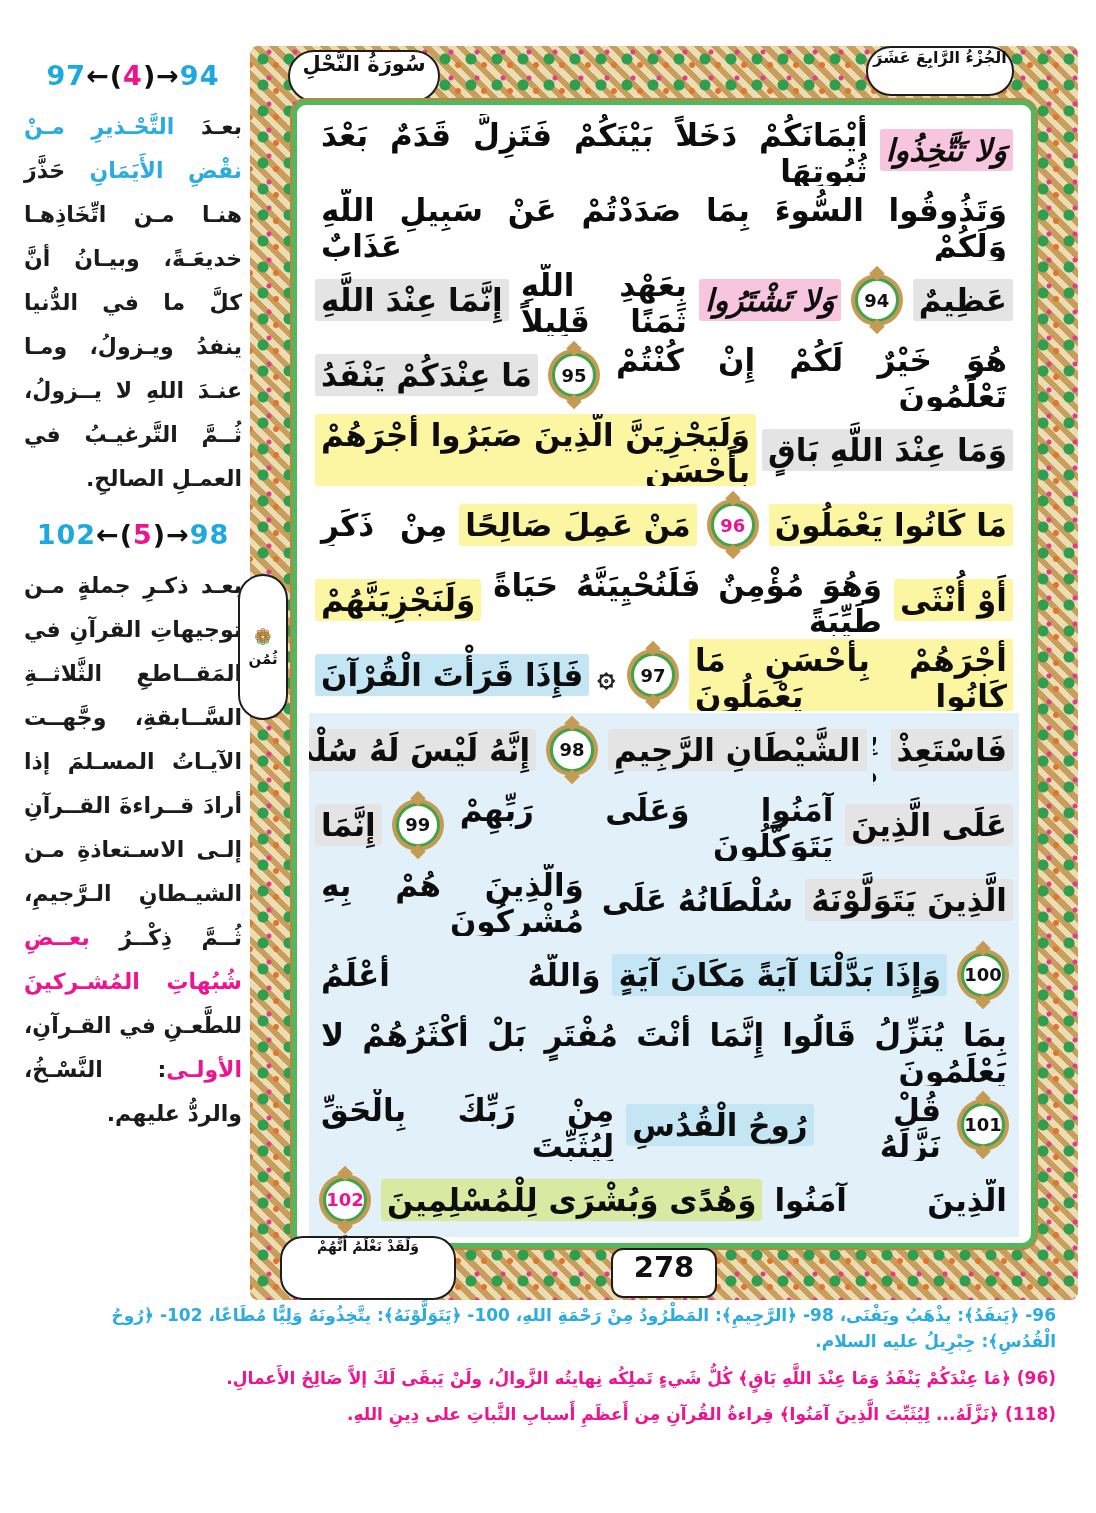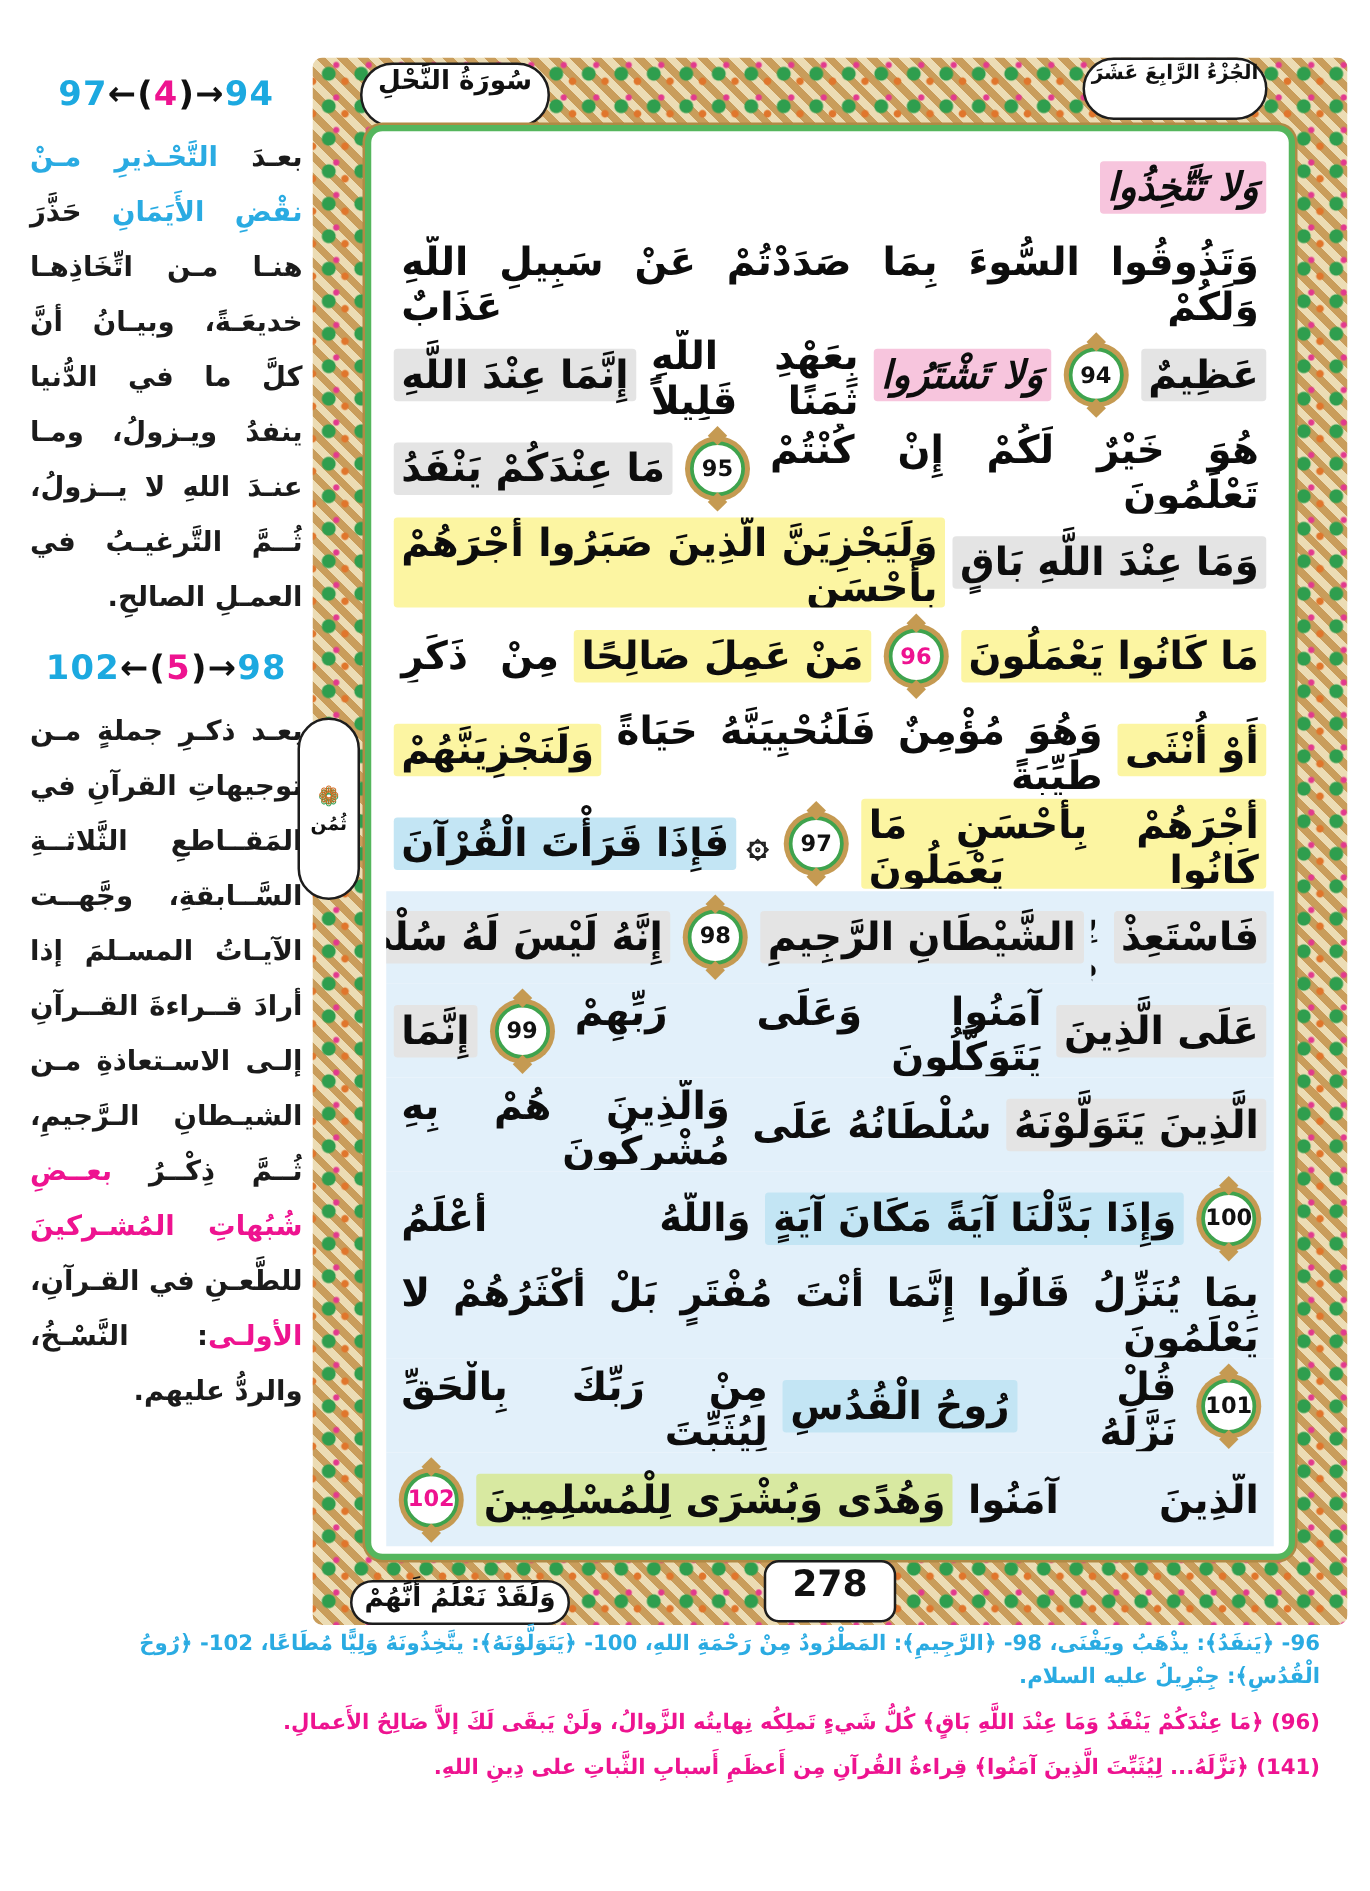--- a/index.html
+++ b/index.html
@@ -28,22 +28,22 @@
     border:5px solid #55b65d; border-radius:14px; box-shadow:0 0 0 2px #b08a45;
     padding:8px 12px 6px 12px; display:flex; flex-direction:column; overflow:hidden; }
 
   
   .cart { position:absolute; background:#fff; border:2.5px solid #1d1d1d;
     display:flex; justify-content:center; font-weight:bold; color:#111; }
   .cart-surah { top:4px; left:38px; width:152px; height:52px; border-radius:27px; font-size:21px; }
   .cart-juz { top:0px; right:64px; width:148px; height:50px; border-radius:26px; font-size:16px; }
   .cart-page { bottom:2px; left:50%; transform:translateX(-50%); width:106px; height:50px;
     border-radius:12px; font-size:29px; direction:ltr; }
-  .cart-next { bottom:0px; left:30px; width:176px; height:36px; border-radius:23px;
-    font-size:21px; direction:rtl; }
+  .cart-next { bottom:0px; left:30px; width:176px; height:64px; border-radius:23px;
+    font-size:14px; direction:rtl; }
   .thumn { position:absolute; left:-12px; top:528px; width:50px; height:146px;
     background:#fff; border:2.5px solid #1d1d1d; border-radius:25px;
     display:flex; flex-direction:column; align-items:center; justify-content:center; gap:4px; }
   .thumn .orn { font-size:20px; color:#d2691e; text-shadow:0 2px 0 #2f9e4e; line-height:1; }
   .thumn .lbl { font-size:15px; font-weight:bold; color:#111; }
 
   
   #quran-lines { flex:1; display:flex; flex-direction:column; }
   .qline { flex:1; display:flex; direction:rtl; align-items:center;
     justify-content:space-between; gap:6px; padding:0 6px; font-weight:bold;
@@ -92,20 +92,21 @@
     <span>سُورَةُ النَّحْلِ</span>
   </div>
   <div class="cart cart-juz">
     <span>الجُزْءُ الرَّابِعَ عَشَرَ</span>
   </div>
 
   <div class="inner">
     <div id="quran-lines">
         <div class="qline">
           <span class="seg hl-pink">وَلا تَتَّخِذُوا</span>
+          <span class="seg grow">أَيْمَانَكُمْ دَخَلاً بَيْنَكُمْ فَتَزِلَّ قَدَمٌ بَعْدَ ثُبُوتِهَا</span>
         </div>
         <div class="qline">
           <span class="seg grow">وَتَذُوقُوا السُّوءَ بِمَا صَدَدْتُمْ عَنْ سَبِيلِ اللَّهِ وَلَكُمْ عَذَابٌ</span>
         </div>
         <div class="qline">
           <span class="seg hl-gray">عَظِيمٌ</span>
           <span class="marker m-black">94</span>
           <span class="seg hl-pink">وَلا تَشْتَرُوا</span>
           <span class="seg grow">بِعَهْدِ اللَّهِ ثَمَنًا قَلِيلاً</span>
           <span class="seg hl-gray">إِنَّمَا عِنْدَ اللَّهِ</span>
@@ -185,14 +186,14 @@
     <span>278</span>
   </div>
   <div class="cart cart-next">
     <span>وَلَقَدْ نَعْلَمُ أَنَّهُمْ</span>
   </div>
 </div>
 
 <div class="footer">
   <div class="fn fn-gloss">96- ﴿يَنفَدُ﴾: يذْهَبُ ويَفْنَى، 98- ﴿الرَّجِيمِ﴾: المَطْرُودُ مِنْ رَحْمَةِ اللهِ، 100- ﴿يَتَوَلَّوْنَهُ﴾: يتَّخِذُونَهُ وَلِيًّا مُطَاعًا، 102- ﴿رُوحُ الْقُدُسِ﴾: جِبْرِيلُ عليه السلام.</div>
   <div class="fn fn-note">(96) ﴿مَا عِنْدَكُمْ يَنْفَدُ وَمَا عِنْدَ اللَّهِ بَاقٍ﴾ كُلُّ شَيءٍ تَملِكُه نِهايتُه الزَّوالُ، ولَنْ يَبقَى لَكَ إلاَّ صَالِحُ الأَعمالِ.</div>
-  <div class="fn fn-note">(141) ﴿نَزَّلَهُ... لِيُثَبِّتَ الَّذِينَ آمَنُوا﴾ قِراءةُ القُرآنِ مِن أَعظَمِ أَسبابِ الثَّباتِ على دِينِ اللهِ.</div>
+  <div class="fn fn-note">(118) ﴿نَزَّلَهُ... لِيُثَبِّتَ الَّذِينَ آمَنُوا﴾ قِراءةُ القُرآنِ مِن أَعظَمِ أَسبابِ الثَّباتِ على دِينِ اللهِ.</div>
 </div>
 
 </body></html>

